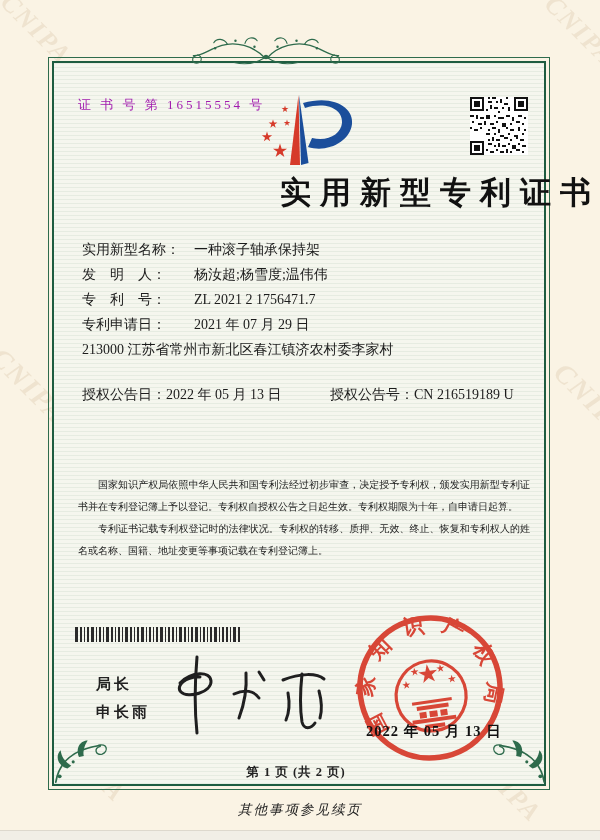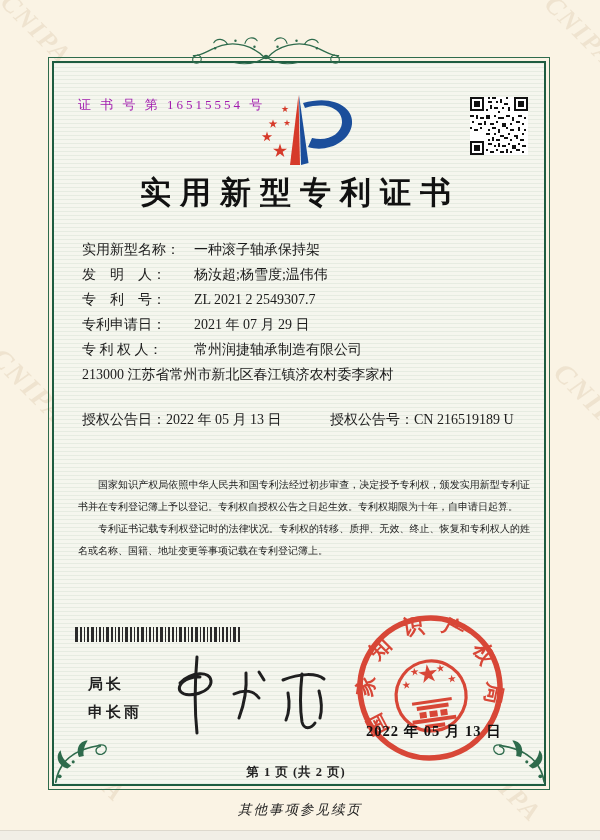--- a/index.html
+++ b/index.html
@@ -29,38 +29,38 @@
   .ornament-top{position:absolute;left:188px;top:34px;width:156px;height:46px;}
   .corner{position:absolute;width:58px;height:58px;}
   .corner.bl{left:50px;top:728px;}
   .corner.br{left:492px;top:728px;transform:scale(-1,1);}
   .cert-no{
     position:absolute;left:78px;top:96px;font-size:13px;letter-spacing:3px;color:#a21caf;
   }
   .logo{position:absolute;left:242px;top:93px;width:116px;height:76px;}
   .qr{position:absolute;left:470px;top:97px;width:58px;height:58px;}
   .title{
-    position:absolute;left:0;right:0;top:172px;text-align:center;
+    position:absolute;left:0;right:0;top:172px;text-align:right;
     font-size:31px;font-weight:bold;letter-spacing:9px;color:#111;
   }
   .fields{position:absolute;left:82px;top:240px;width:466px;font-size:14px;}
   .frow{display:flex;margin-bottom:5px;line-height:20px;}
   .flabel{flex:0 0 112px;white-space:nowrap;}
   .fvalue{flex:1;white-space:nowrap;}
   .grant-row{display:flex;line-height:20px;margin-top:25px;}
   .grant-pair{display:flex;white-space:nowrap;}
   .grant-pair.first{flex:0 0 248px;}
   .paras{
     position:absolute;left:78px;top:474px;width:452px;
     font-size:10px;line-height:22px;text-align:justify;color:#222;
   }
   .paras p{margin:0;text-indent:2em;}
   .barcode{position:absolute;left:75px;top:627px;width:166px;height:15px;}
   .officer{
-    position:absolute;left:88px;top:670px;
+    position:absolute;left:96px;top:670px;
     font-family:Liberation Serif, serif;
     font-size:15px;font-weight:bold;letter-spacing:3px;color:#222;line-height:28px;
   }
   .signature{position:absolute;left:150px;top:645px;width:195px;height:95px;}
   .seal{position:absolute;left:350px;top:608px;width:160px;height:160px;}
   .seal-date{
     position:absolute;left:366px;top:722px;font-size:14.5px;font-weight:bold;
     letter-spacing:1px;color:#111;
   }
   .page-info{
@@ -239,29 +239,25 @@
   <div class="frow">
     <span class="flabel">实用新型名称：</span>
     <span class="fvalue">一种滚子轴承保持架</span>
   </div>
   <div class="frow">
     <span class="flabel">发　明　人：</span>
     <span class="fvalue">杨汝超;杨雪度;温伟伟</span>
   </div>
   <div class="frow">
     <span class="flabel">专　利　号：</span>
-    <span class="fvalue">ZL 2021 2 2549307.7</span>
+    <span class="fvalue">ZL 2021 2 1756471.7</span>
   </div>
   <div class="frow">
     <span class="flabel">专利申请日：</span>
     <span class="fvalue">2021 年 07 月 29 日</span>
-  </div>
-  <div class="frow">
-    <span class="flabel">专 利 权 人：</span>
-    <span class="fvalue">常州润捷轴承制造有限公司</span>
   </div>
   <div class="frow">
     <span class="fvalue">213000 江苏省常州市新北区春江镇济农村委李家村</span>
   </div>
   <div class="grant-row">
     <span class="grant-pair first">
       <span>授权公告日：</span>
       <span>2022 年 05 月 13 日</span>
     </span>
     <span class="grant-pair">

